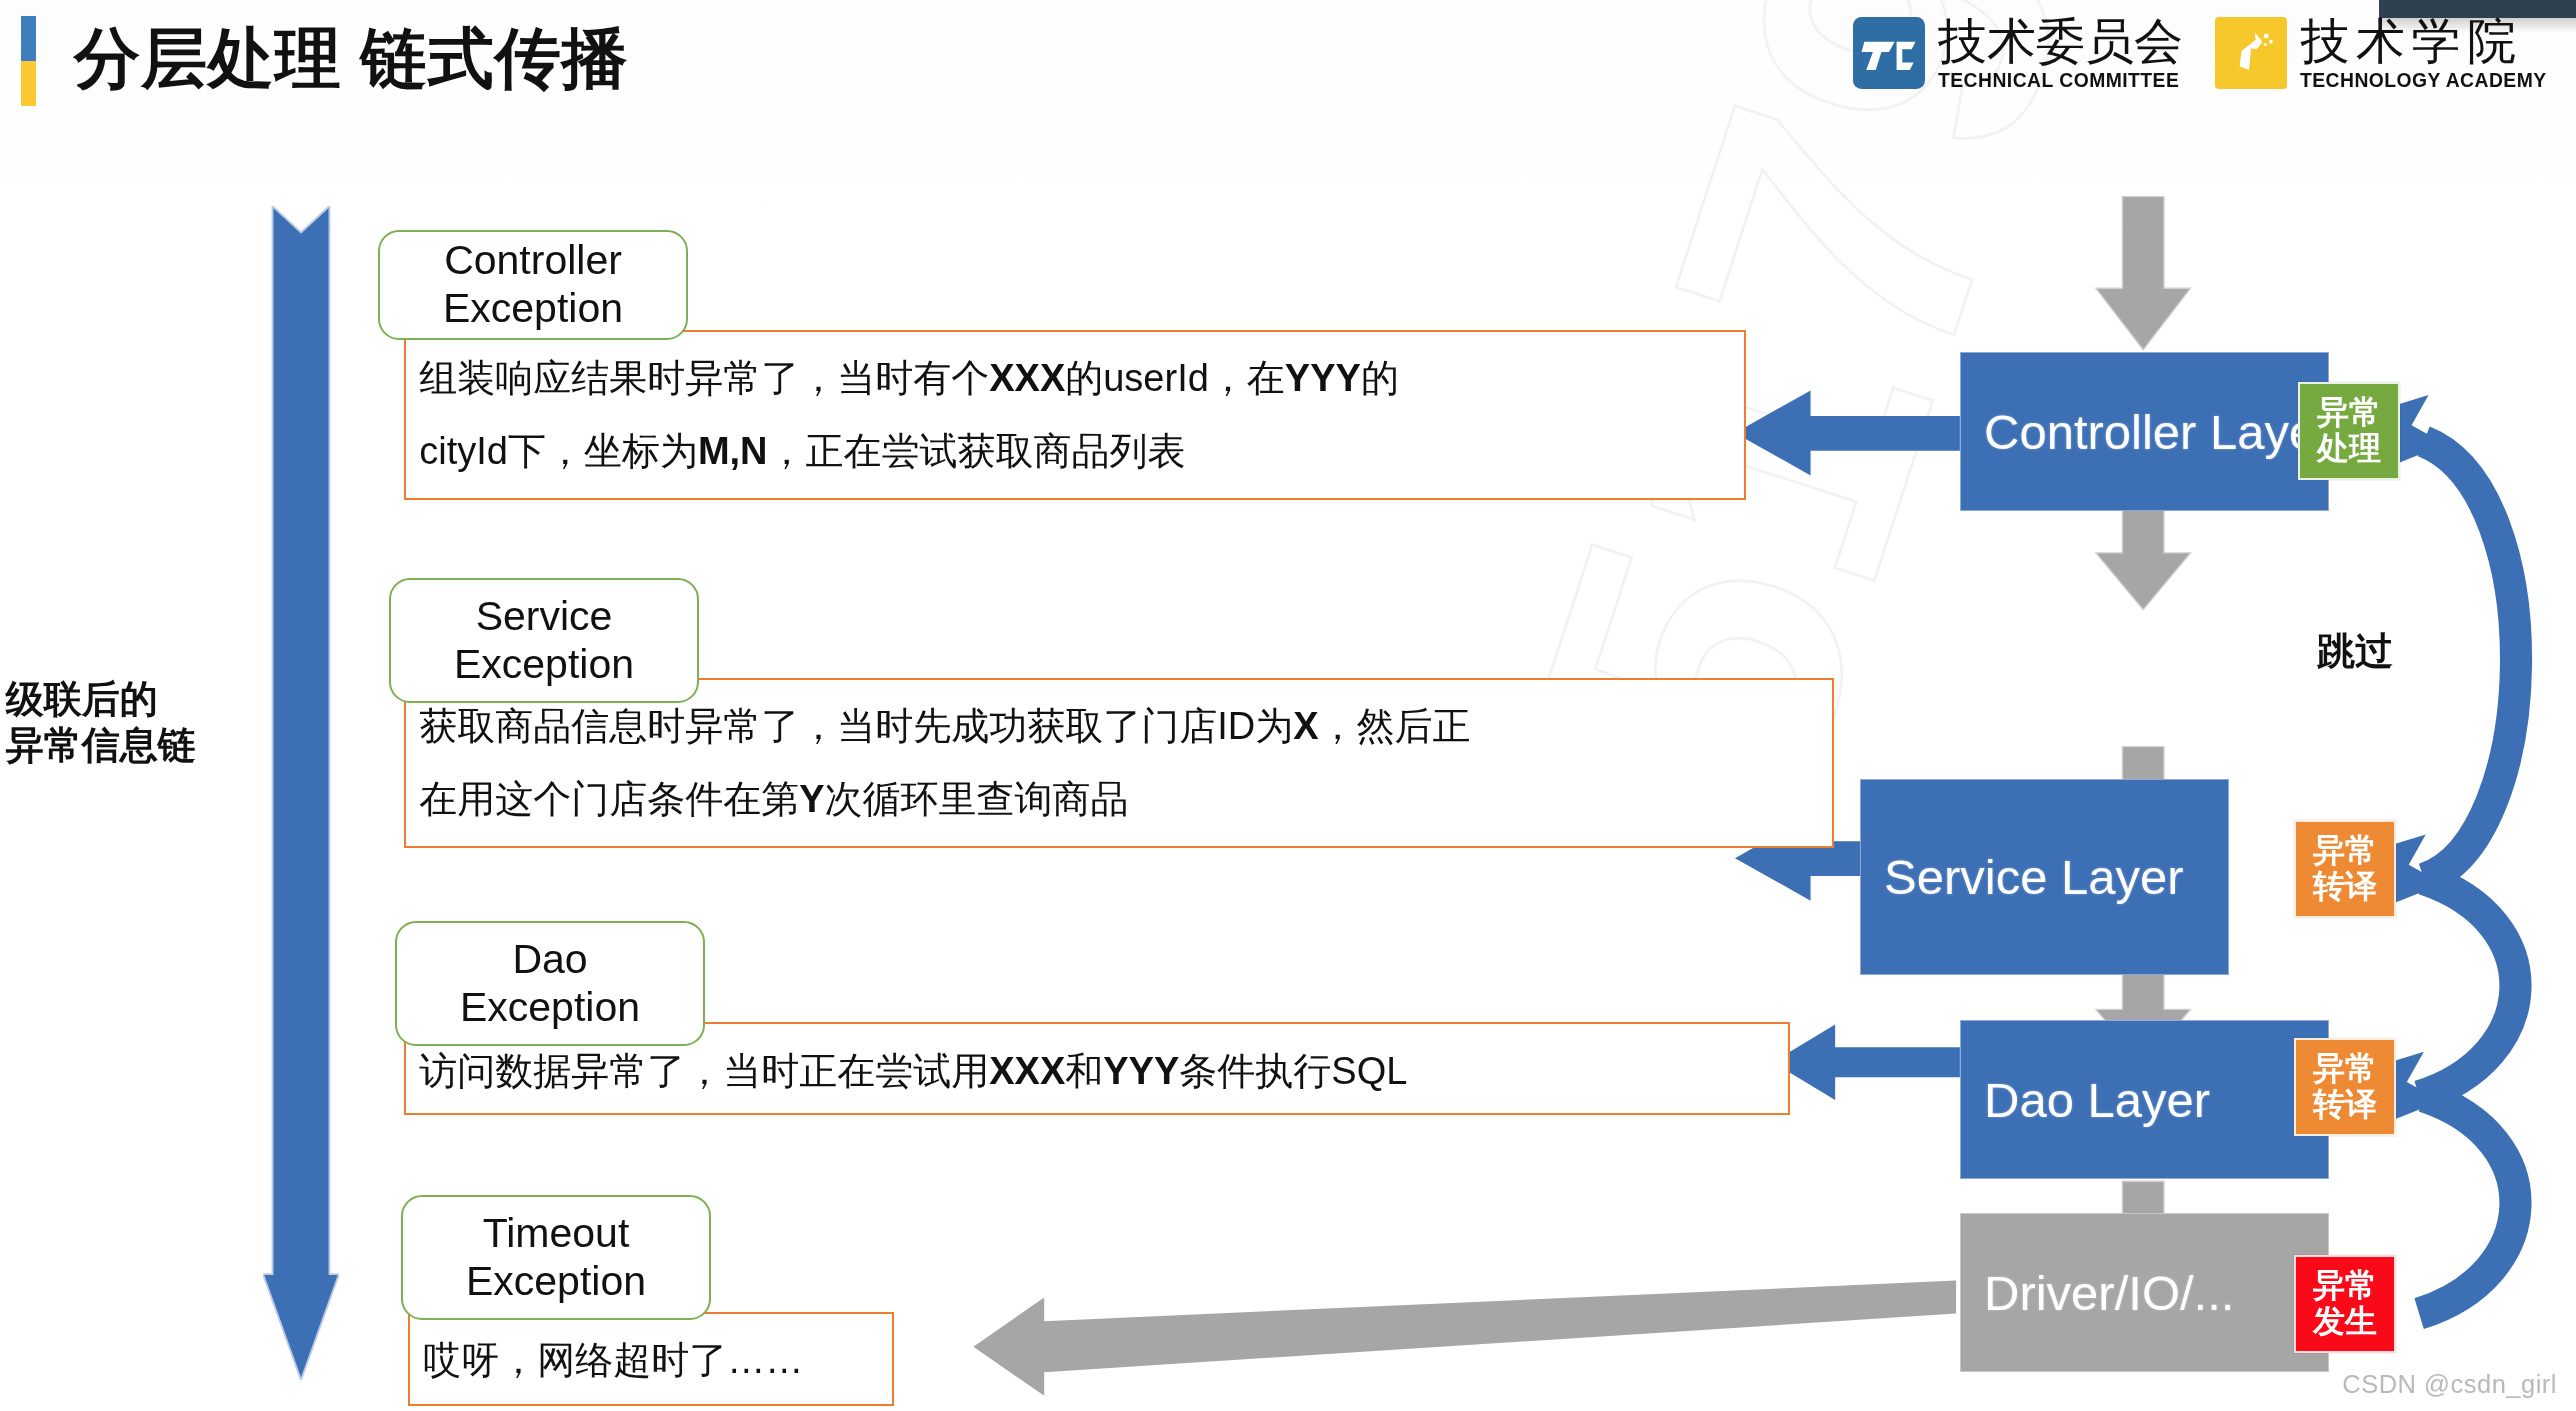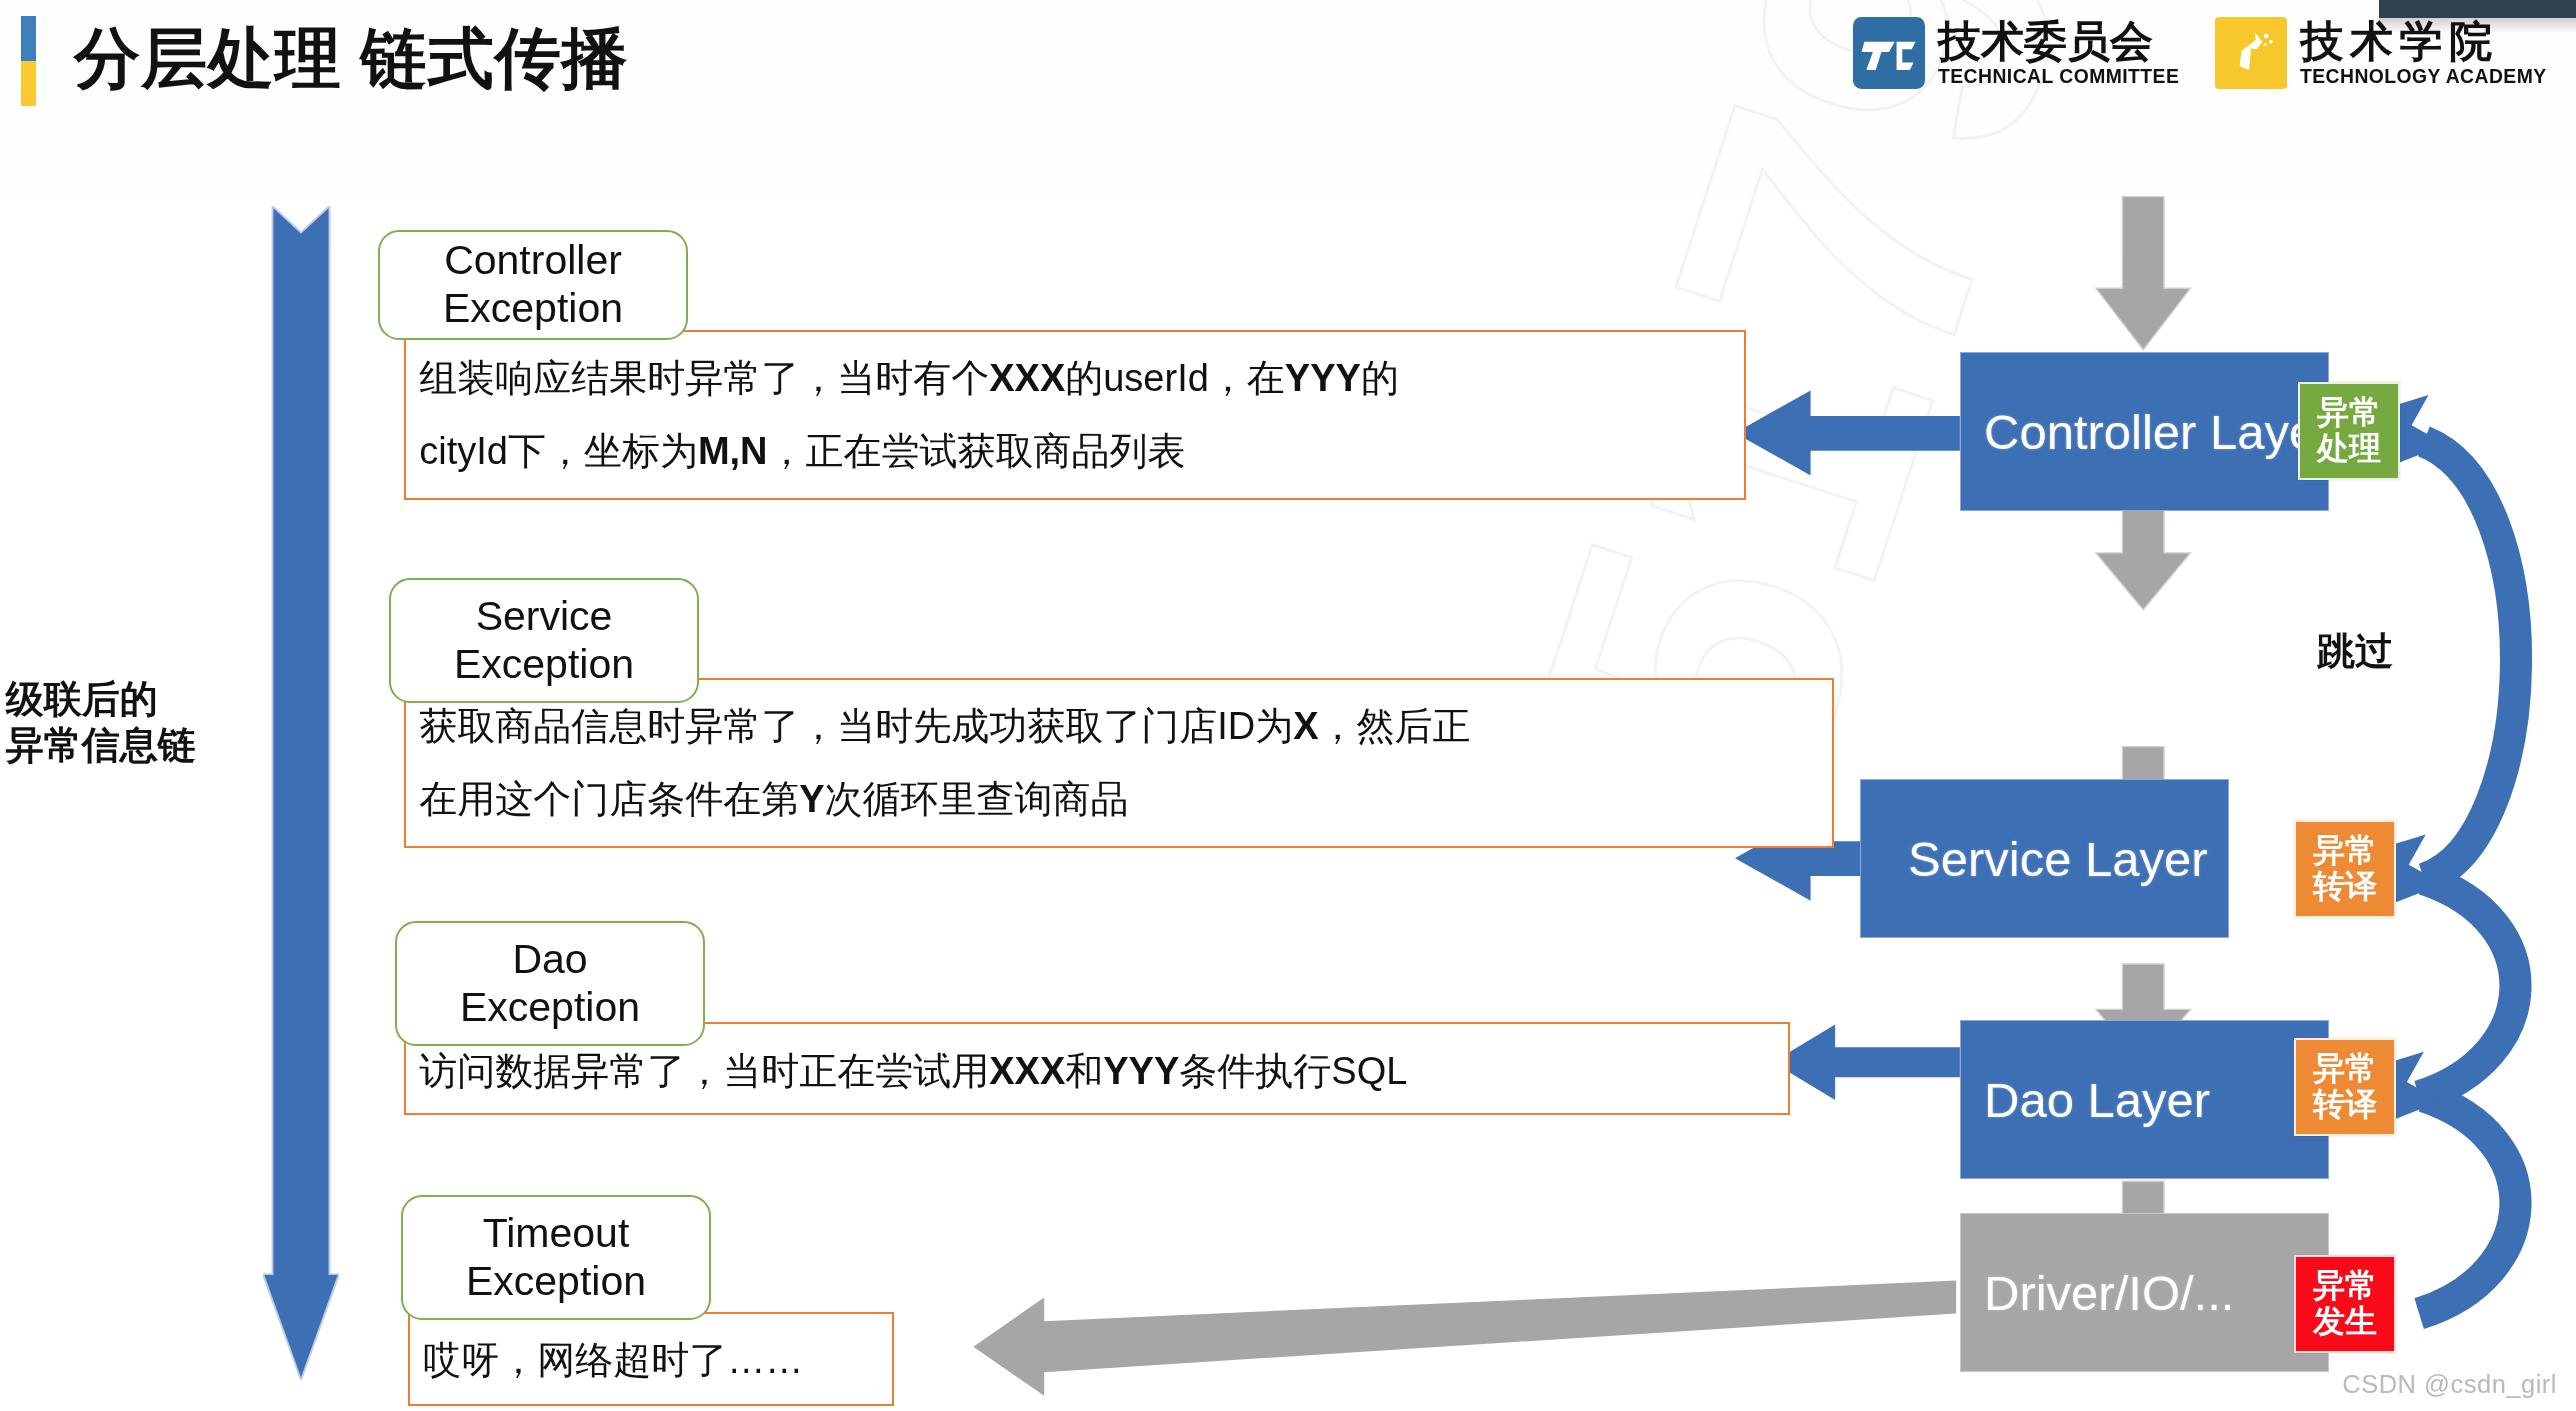--- a/index.html
+++ b/index.html
@@ -31,21 +31,21 @@
       color:#111;letter-spacing:0.9px;line-height:91px;white-space:nowrap;}
 
   
   .logos{position:absolute;right:7.6px;top:17px;display:flex;align-items:center;gap:15px;}
   .logo{display:flex;align-items:center;gap:13.2px;}
   .logo-mark{width:72px;height:72px;border-radius:8.5px;position:relative;flex:none;}
   .logo-mark.tc{background:#2f6da5;}
   .logo-mark.ac{background:#f6c82c;border-radius:3.8px;}
   .tcglyph{position:absolute;inset:0;}
   .logo-txt{display:flex;flex-direction:column;justify-content:center;gap:2.8px;}
-  .logo-cn{font-size:43px;font-weight:700;color:#111;line-height:1;white-space:nowrap;}
+  .logo-cn{font-size:49px;font-weight:400;color:#111;line-height:1;white-space:nowrap;}
   .logo-cn.spaced{letter-spacing:6.6px;}
   .logo-en{font-size:21px;font-weight:700;color:#111;line-height:1;white-space:nowrap;
       letter-spacing:0.5px;transform:scaleX(.92);transform-origin:left center;}
 
   
   .left-caption{position:absolute;left:5.7px;top:676px;font-size:38px;font-weight:700;
       color:#111;line-height:1.22;white-space:nowrap;}
 
   
   .bigarrow{position:absolute;left:263px;top:206px;width:76px;height:1174px;}
@@ -226,21 +226,21 @@
   <div class="layer blue" style="left:1960px;top:352px;width:369px;height:159px;">
     <span class="lname">Controller Layer</span>
   </div>
   <div class="badge green" style="left:2298px;top:382px;width:102px;height:98px;">
     <span>异常</span>
     <span>处理</span>
   </div>
 
   <div class="skip-note" style="left:2317px;top:626px;">跳过</div>
 
-  <div class="layer blue" style="left:1860px;top:779px;width:369px;height:159px;padding-left:24px;">
+  <div class="layer blue" style="left:1860px;top:779px;width:369px;height:196px;">
     <span class="lname">Service Layer</span>
   </div>
   <div class="badge orange" style="left:2294px;top:820px;width:102px;height:98px;">
     <span>异常</span>
     <span>转译</span>
   </div>
 
   <div class="layer blue" style="left:1960px;top:996px;width:369px;height:159px;margin-top:24px;">
     <span class="lname">Dao Layer</span>
   </div>

